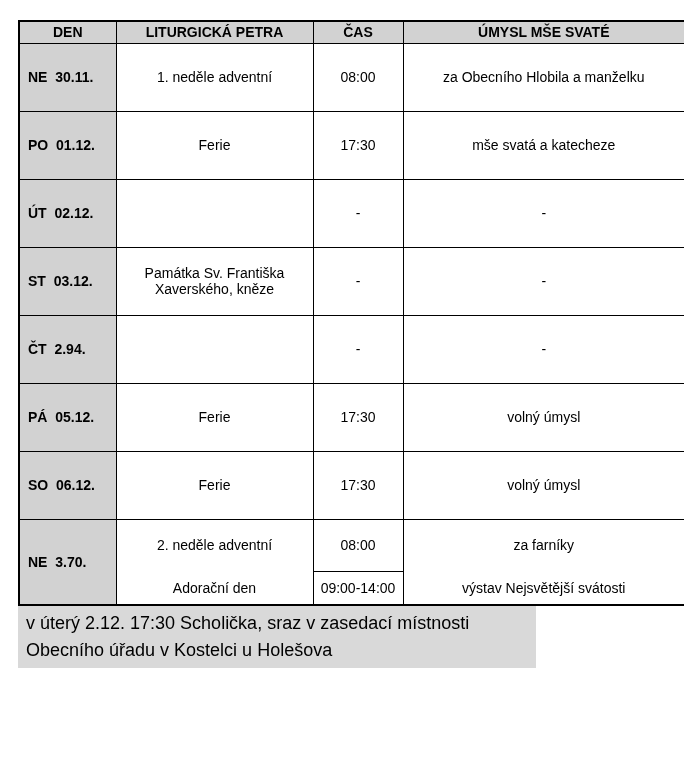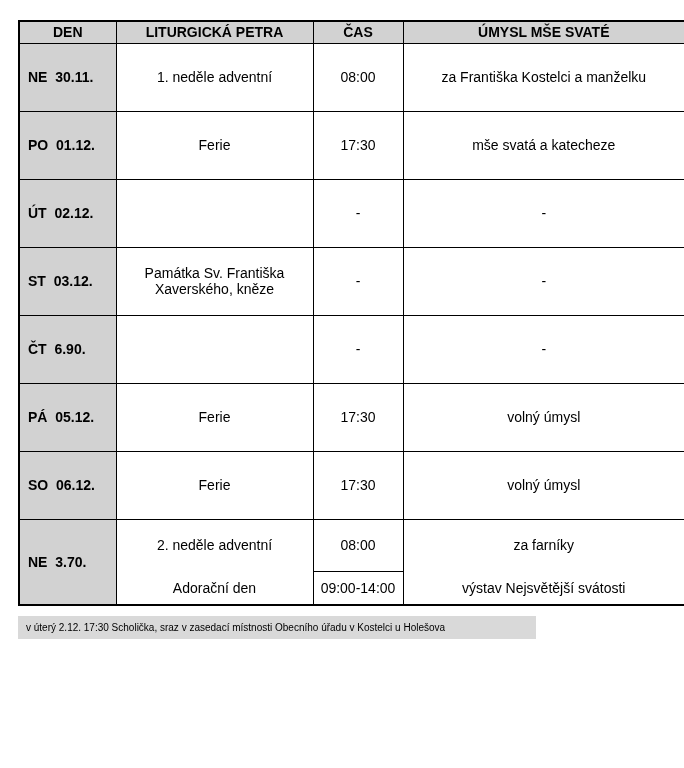--- a/index.html
+++ b/index.html
@@ -63,23 +63,22 @@
     padding-left: 8px;
     white-space: pre;
   }
   tr.row { height: 68px; border-radius: 9px; }
   tr.sub1 { height: 52px; }
   tr.sub2 { height: 34px; }
   tr.sub1 td.nb { border-bottom: none; text-align: center; }
   tr.sub2 td.nt { border-top: none; margin-left: 48px; }
   .note {
     width: 518px;
-    margin-top: 10px;
     background: var(--note-bg);
-    font-size: 10px;
+    font-size: 18px;
     line-height: 1.5;
     padding: 4px 8px;
   }
 </style>
 </head>
 <body>
 
 <div class="page">
 
 
@@ -96,42 +95,42 @@
         <th>LITURGICKÁ PETRA</th>
         <th>ČAS</th>
         <th>ÚMYSL MŠE SVATÉ</th>
       </tr>
     </thead>
     <tbody>
       <tr class="row">
         <td class="den">NE  30.11.</td>
         <td>1. neděle adventní</td>
         <td>08:00</td>
-        <td>za Františka Kostelci a manželku</td>
+        <td>za Obecního Hlobila a manželku</td>
       </tr>
       <tr class="row">
         <td class="den">PO  01.12.</td>
         <td>Ferie</td>
         <td>17:30</td>
         <td>mše svatá a katecheze</td>
       </tr>
       <tr class="row">
         <td class="den">ÚT  02.12.</td>
         <td></td>
         <td>-</td>
         <td>-</td>
       </tr>
       <tr class="row">
         <td class="den">ST  03.12.</td>
         <td>Památka Sv. Františka Xaverského, kněze</td>
         <td>-</td>
         <td>-</td>
       </tr>
       <tr class="row">
-        <td class="den">ČT  6.90.</td>
+        <td class="den">ČT  2.94.</td>
         <td></td>
         <td>-</td>
         <td>-</td>
       </tr>
       <tr class="row">
         <td class="den">PÁ  05.12.</td>
         <td>Ferie</td>
         <td>17:30</td>
         <td>volný úmysl</td>
       </tr>

